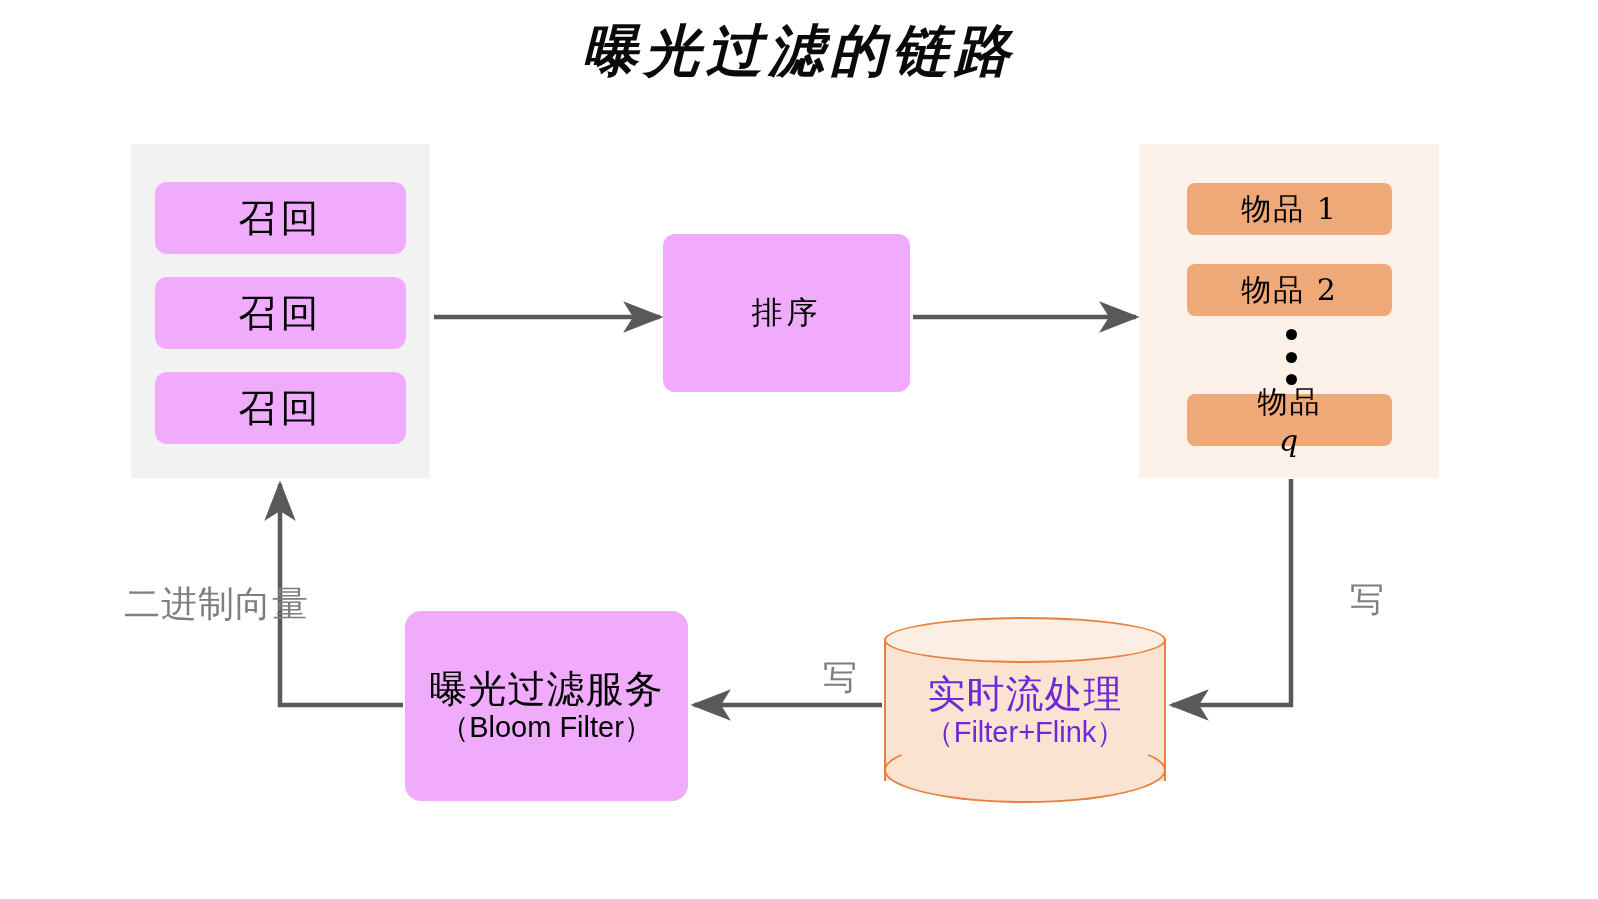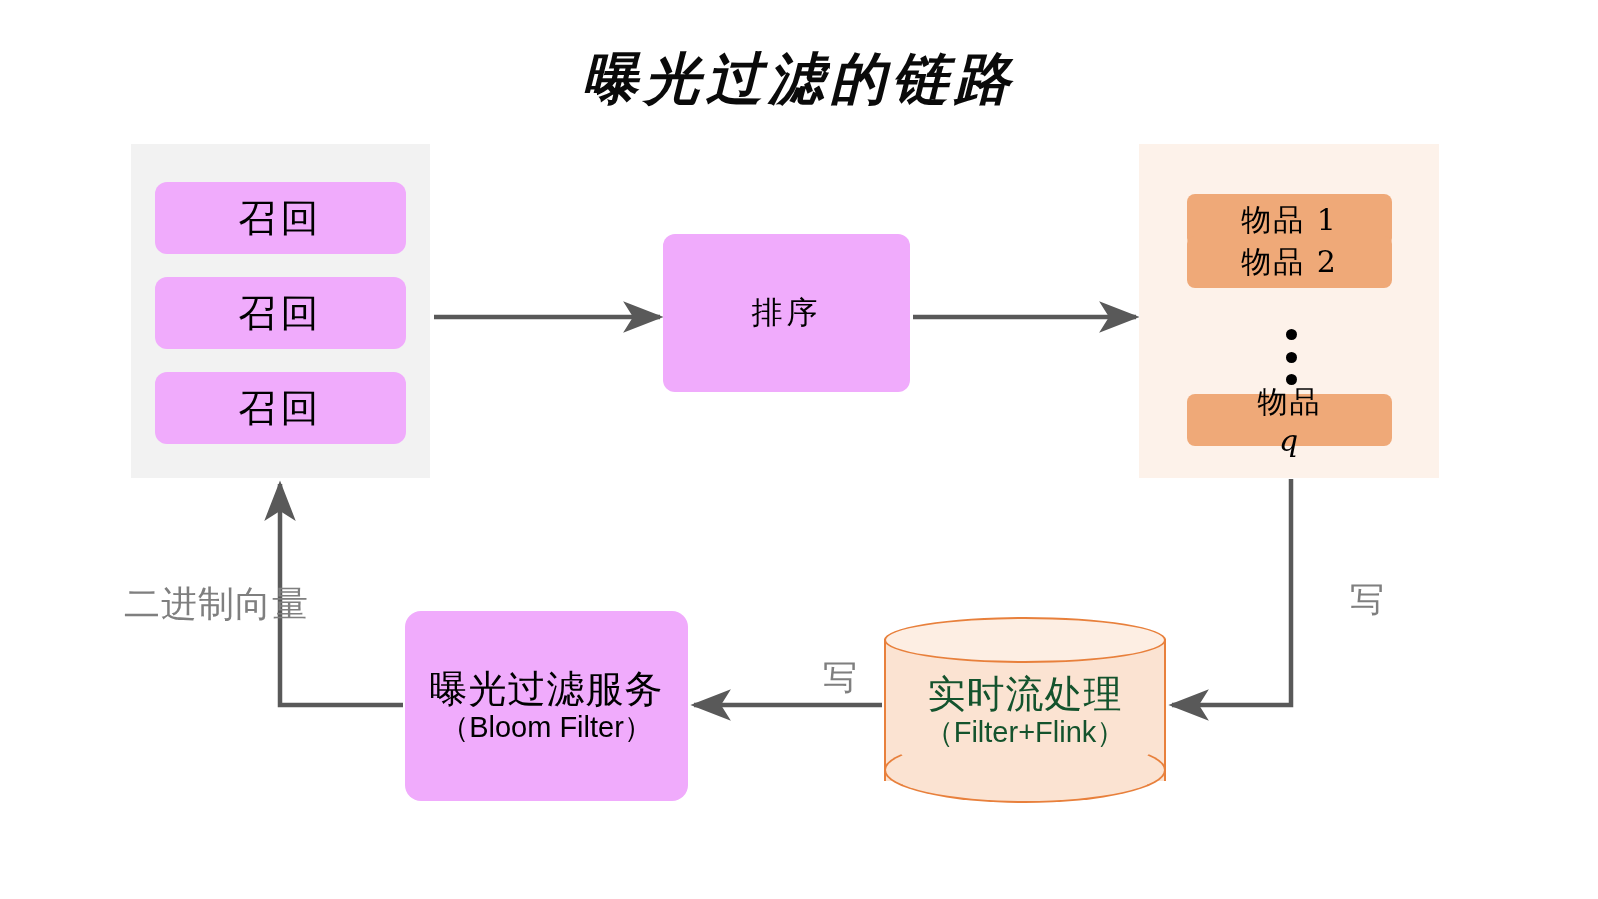--- a/index.html
+++ b/index.html
@@ -25,21 +25,20 @@
     top: 14px;
     width: 1598px;
     text-align: center;
     font-family: "DejaVu Serif", serif;
     font-weight: bold;
     font-style: italic;
     font-size: 56px;
     letter-spacing: 6px;
     color: #0a0a0a;
     white-space: nowrap;
-    margin-top: 28px;
   }
 
   
   .panel {
     position: absolute;
     box-sizing: border-box;
   }
   .panel-recall {
     left: 131px;
     top: 144px;
@@ -87,22 +86,22 @@
   #recall-3 { top: 372px; }
 
   .item-box {
     left: 1187px;
     width: 205px;
     height: 52px;
     font-size: 30px;
     letter-spacing: 2px;
     font-family: "DejaVu Serif", serif;
   }
-  #item-1 { top: 194px; }
-  #item-2 { top: 236px; }
+  #item-1 { top: 183px; }
+  #item-2 { top: 264px; }
   #item-q { top: 394px; }
   .item-var {
     font-style: italic;
     font-family: "DejaVu Serif", serif;
   }
 
   .ellipsis-dots {
     position: absolute;
     left: 1282px;
     top: 329px;
@@ -190,21 +189,21 @@
     background: #fdeee3;
     border: 2px solid #e8803c;
     border-radius: 50%;
   }
   .cyl-label {
     position: absolute;
     left: 0;
     top: 56px;
     width: 282px;
     text-align: center;
-    color: #14532d;
+    color: #6d28d9;
     line-height: 1.12;
   }
   .cyl-main {
     font-size: 38px;
     letter-spacing: 1px;
   }
   .cyl-sub {
     font-size: 29px;
   }
 

